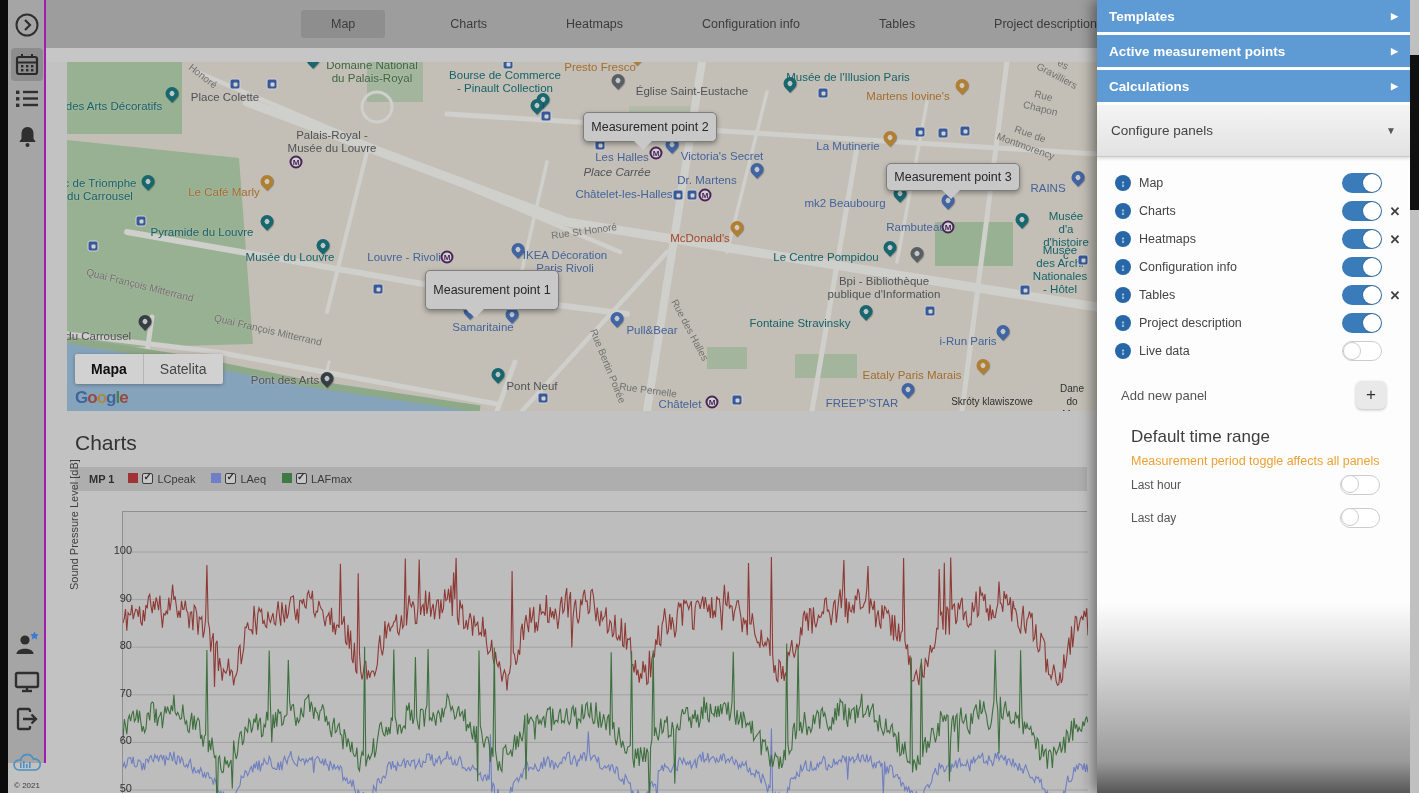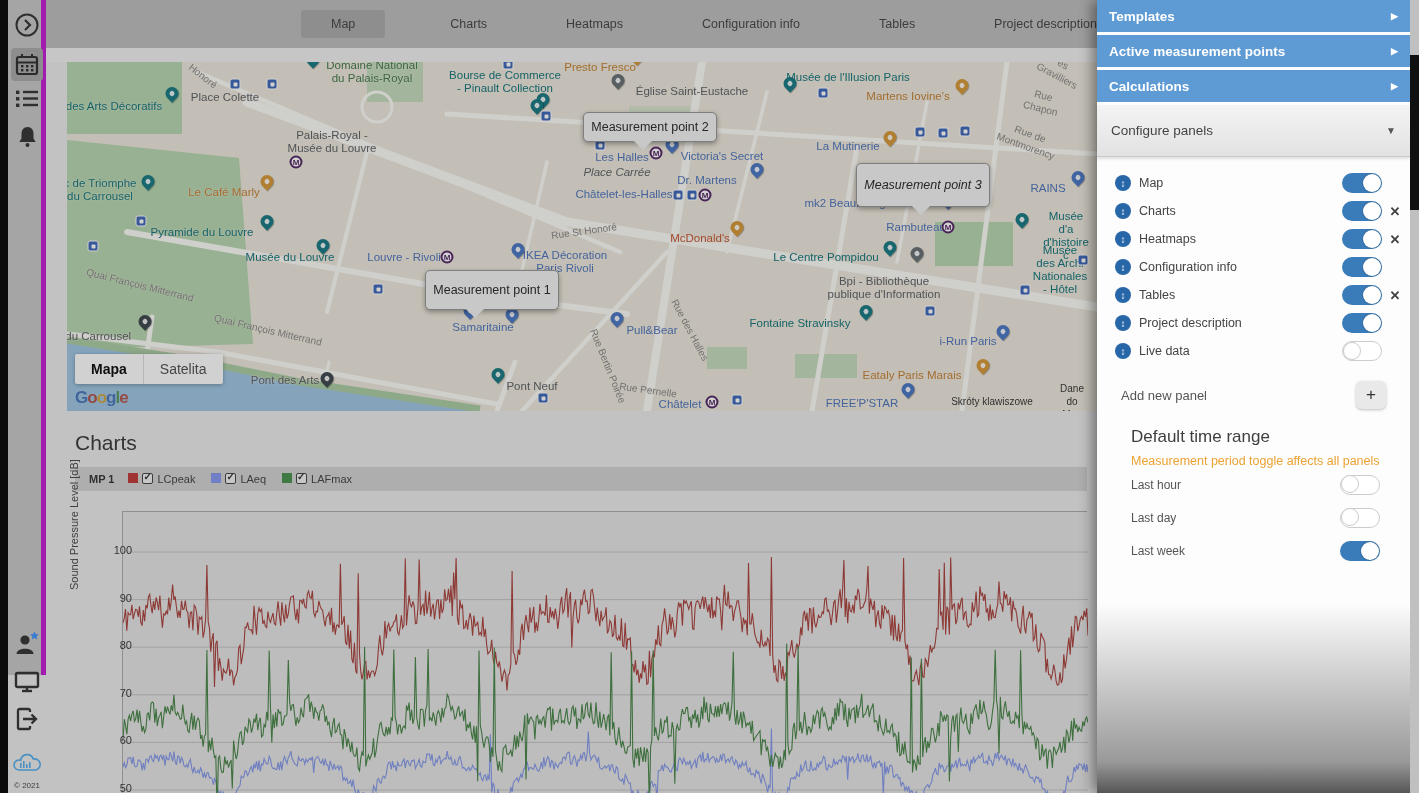--- a/index.html
+++ b/index.html
@@ -1,21 +1,21 @@
 <!DOCTYPE html>
 <html><head>
 <meta charset="utf-8">
 <style>
   html,body{margin:0;padding:0;background:#222;}
   *{box-sizing:border-box;font-family:"Liberation Sans",sans-serif;}
   #stage{position:relative;width:1419px;height:793px;overflow:hidden;background:#c2c2c2;}
 
   
   #edge-strip{position:absolute;left:0;top:0;width:8px;height:793px;background:#0b0b0b;}
-  #sidebar{position:absolute;left:8px;top:0;width:38px;height:675px;background:#a5a5a5;border-right:5px solid #a21caf;}
+  #sidebar{position:absolute;left:8px;top:0;width:38px;height:763px;background:#a5a5a5;border-right:2px solid #a21caf;}
   .sb-icon{position:absolute;left:0;width:38px;display:flex;justify-content:center;align-items:center;}
   .sb-active{background:#8d8d8d;border-radius:4px;left:3px;width:32px;padding:5px 0;}
   #sb-copy{position:absolute;left:0;width:38px;text-align:center;font-size:8px;color:#3c3c3c;}
 
   
   #topbar{position:absolute;left:46px;top:0;width:1051px;height:48px;background:#9d9d9d;}
   #tabs{position:absolute;left:255px;top:0;width:810px;height:48px;display:flex;justify-content:space-between;align-items:center;}
   .tab{font-size:12.5px;color:#3c3c3c;padding:7px 14px;border-radius:3px;white-space:nowrap;cursor:pointer;}
   .tab.active{background:#8e8e8e;padding:7px 30px;}
   #substrip{position:absolute;left:46px;top:48px;width:1051px;height:14px;background:#c6c6c6;}
@@ -331,21 +331,21 @@
           <div class="mm" style="left: 589px; top: 91px;">M</div>
           <div class="mm" style="left: 380px; top: 195px;">M</div>
           <div class="mm" style="left: 881px; top: 165px;">M</div>
           <div class="mm" style="left: 645px; top: 340px;">M</div>
           <div class="mm" style="left: 638px; top: 133px;">M</div>
           <div class="msq" style="left: 611px; top: 133px;"></div>
           <div class="msq" style="left: 625px; top: 133px;"></div>
         </div>
       <div id="map-tooltips">
           <div class="map-tooltip" style="left: 516px; top: 50px; width: 134px; height: 30px;">Measurement point 2<div class="ptr" style="left: 50px;"></div></div>
-          <div class="map-tooltip" style="left: 789px; top: 101px; width: 134px; height: 44px; font-style: italic;">Measurement point 3<div class="ptr" style="left: 55px;"></div></div>
+          <div class="map-tooltip" style="left: 819px; top: 101px; width: 134px; height: 28px;">Measurement point 3<div class="ptr" style="left: 55px;"></div></div>
           <div class="map-tooltip" style="left: 358px; top: 208px; width: 134px; height: 40px;">Measurement point 1<div class="ptr" style="left: 40px;"></div></div>
         </div>
       <div id="maptype">
         <div id="mt-map">Mapa</div>
         <div id="mt-sat">Satelita</div>
       </div>
       <div id="glogo"><span style="color: rgb(74, 123, 200);">G</span><span style="color: rgb(192, 86, 76);">o</span><span style="color: rgb(216, 167, 60);">o</span><span style="color: rgb(74, 123, 200);">g</span><span style="color: rgb(85, 160, 94);">l</span><span style="color: rgb(192, 86, 76);">e</span></div>
     </div>
   </div>
 
@@ -481,26 +481,20 @@
             <div class="toggle off">
               <div class="knob"></div>
             </div>
           </div>
           <div class="trow">
             <span class="lab">Last day</span>
             <div class="toggle off">
               <div class="knob"></div>
             </div>
           </div>
-          <div class="trow">
-            <span class="lab">Last week</span>
-            <div class="toggle on">
-              <div class="knob"></div>
-            </div>
-          </div>
         </div>
     </div>
   </div>
 
   <div id="scroll">
     <div id="thumb"></div>
   </div>
 
 </div>
 

